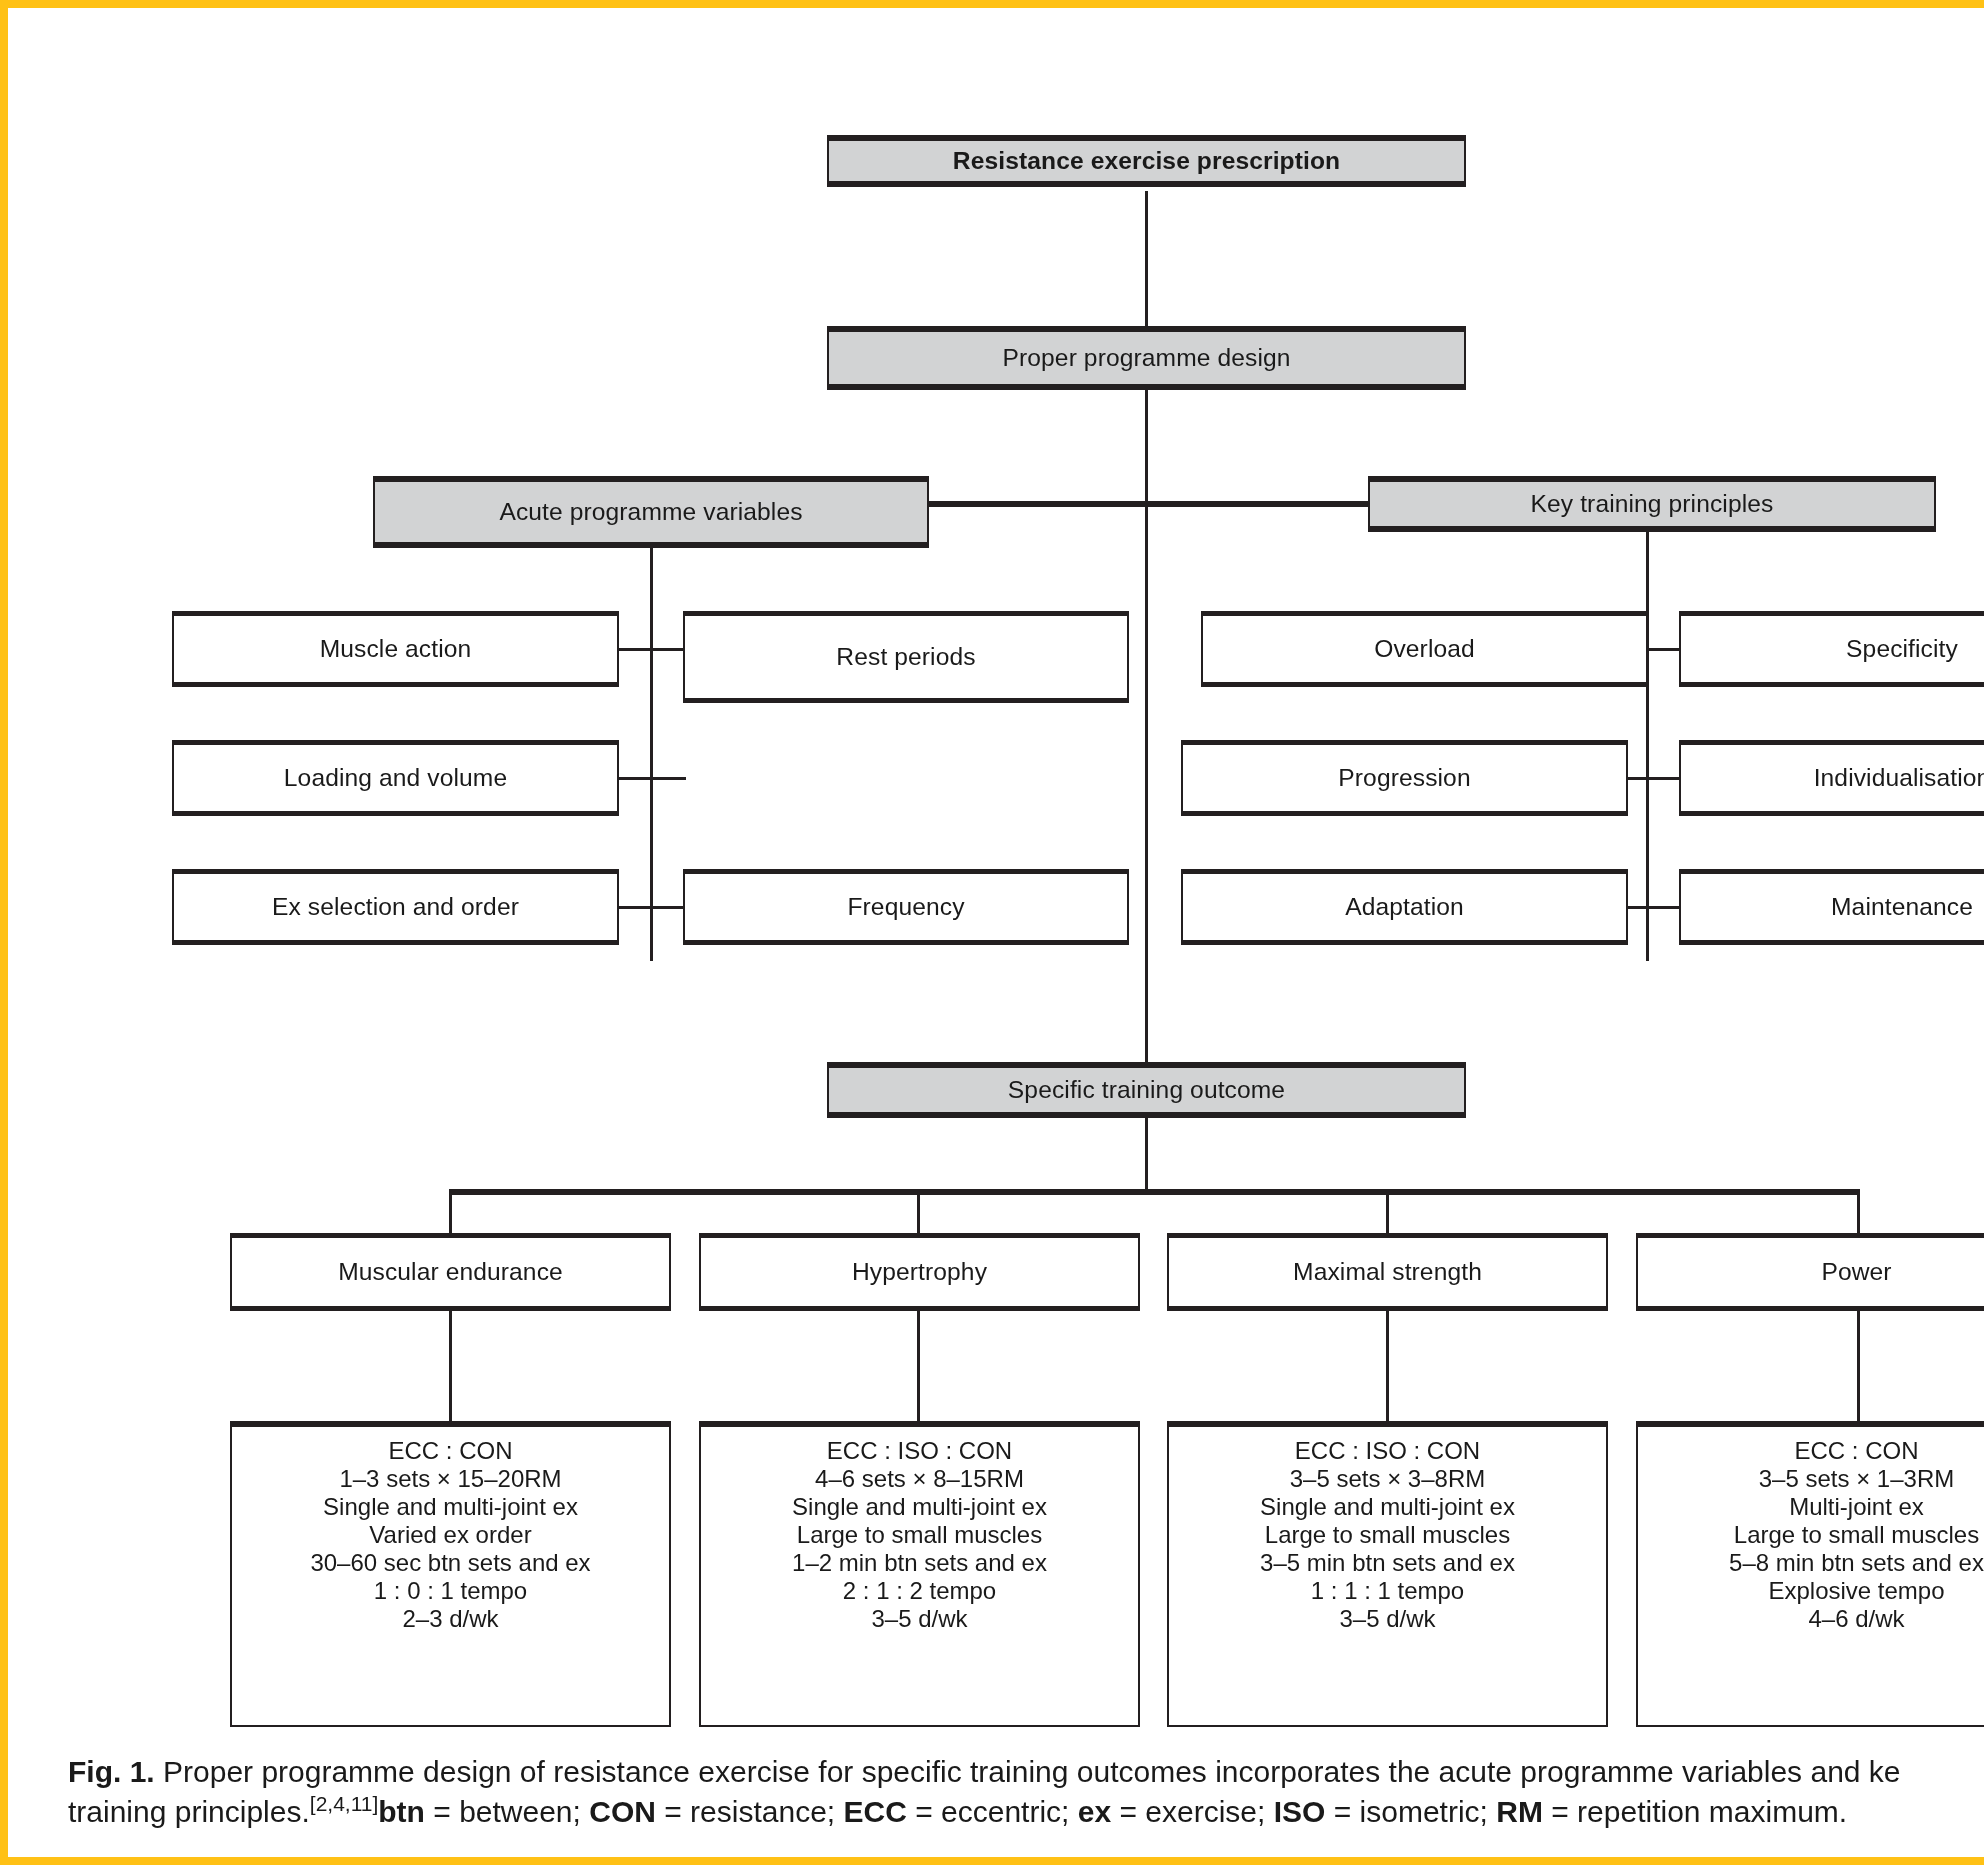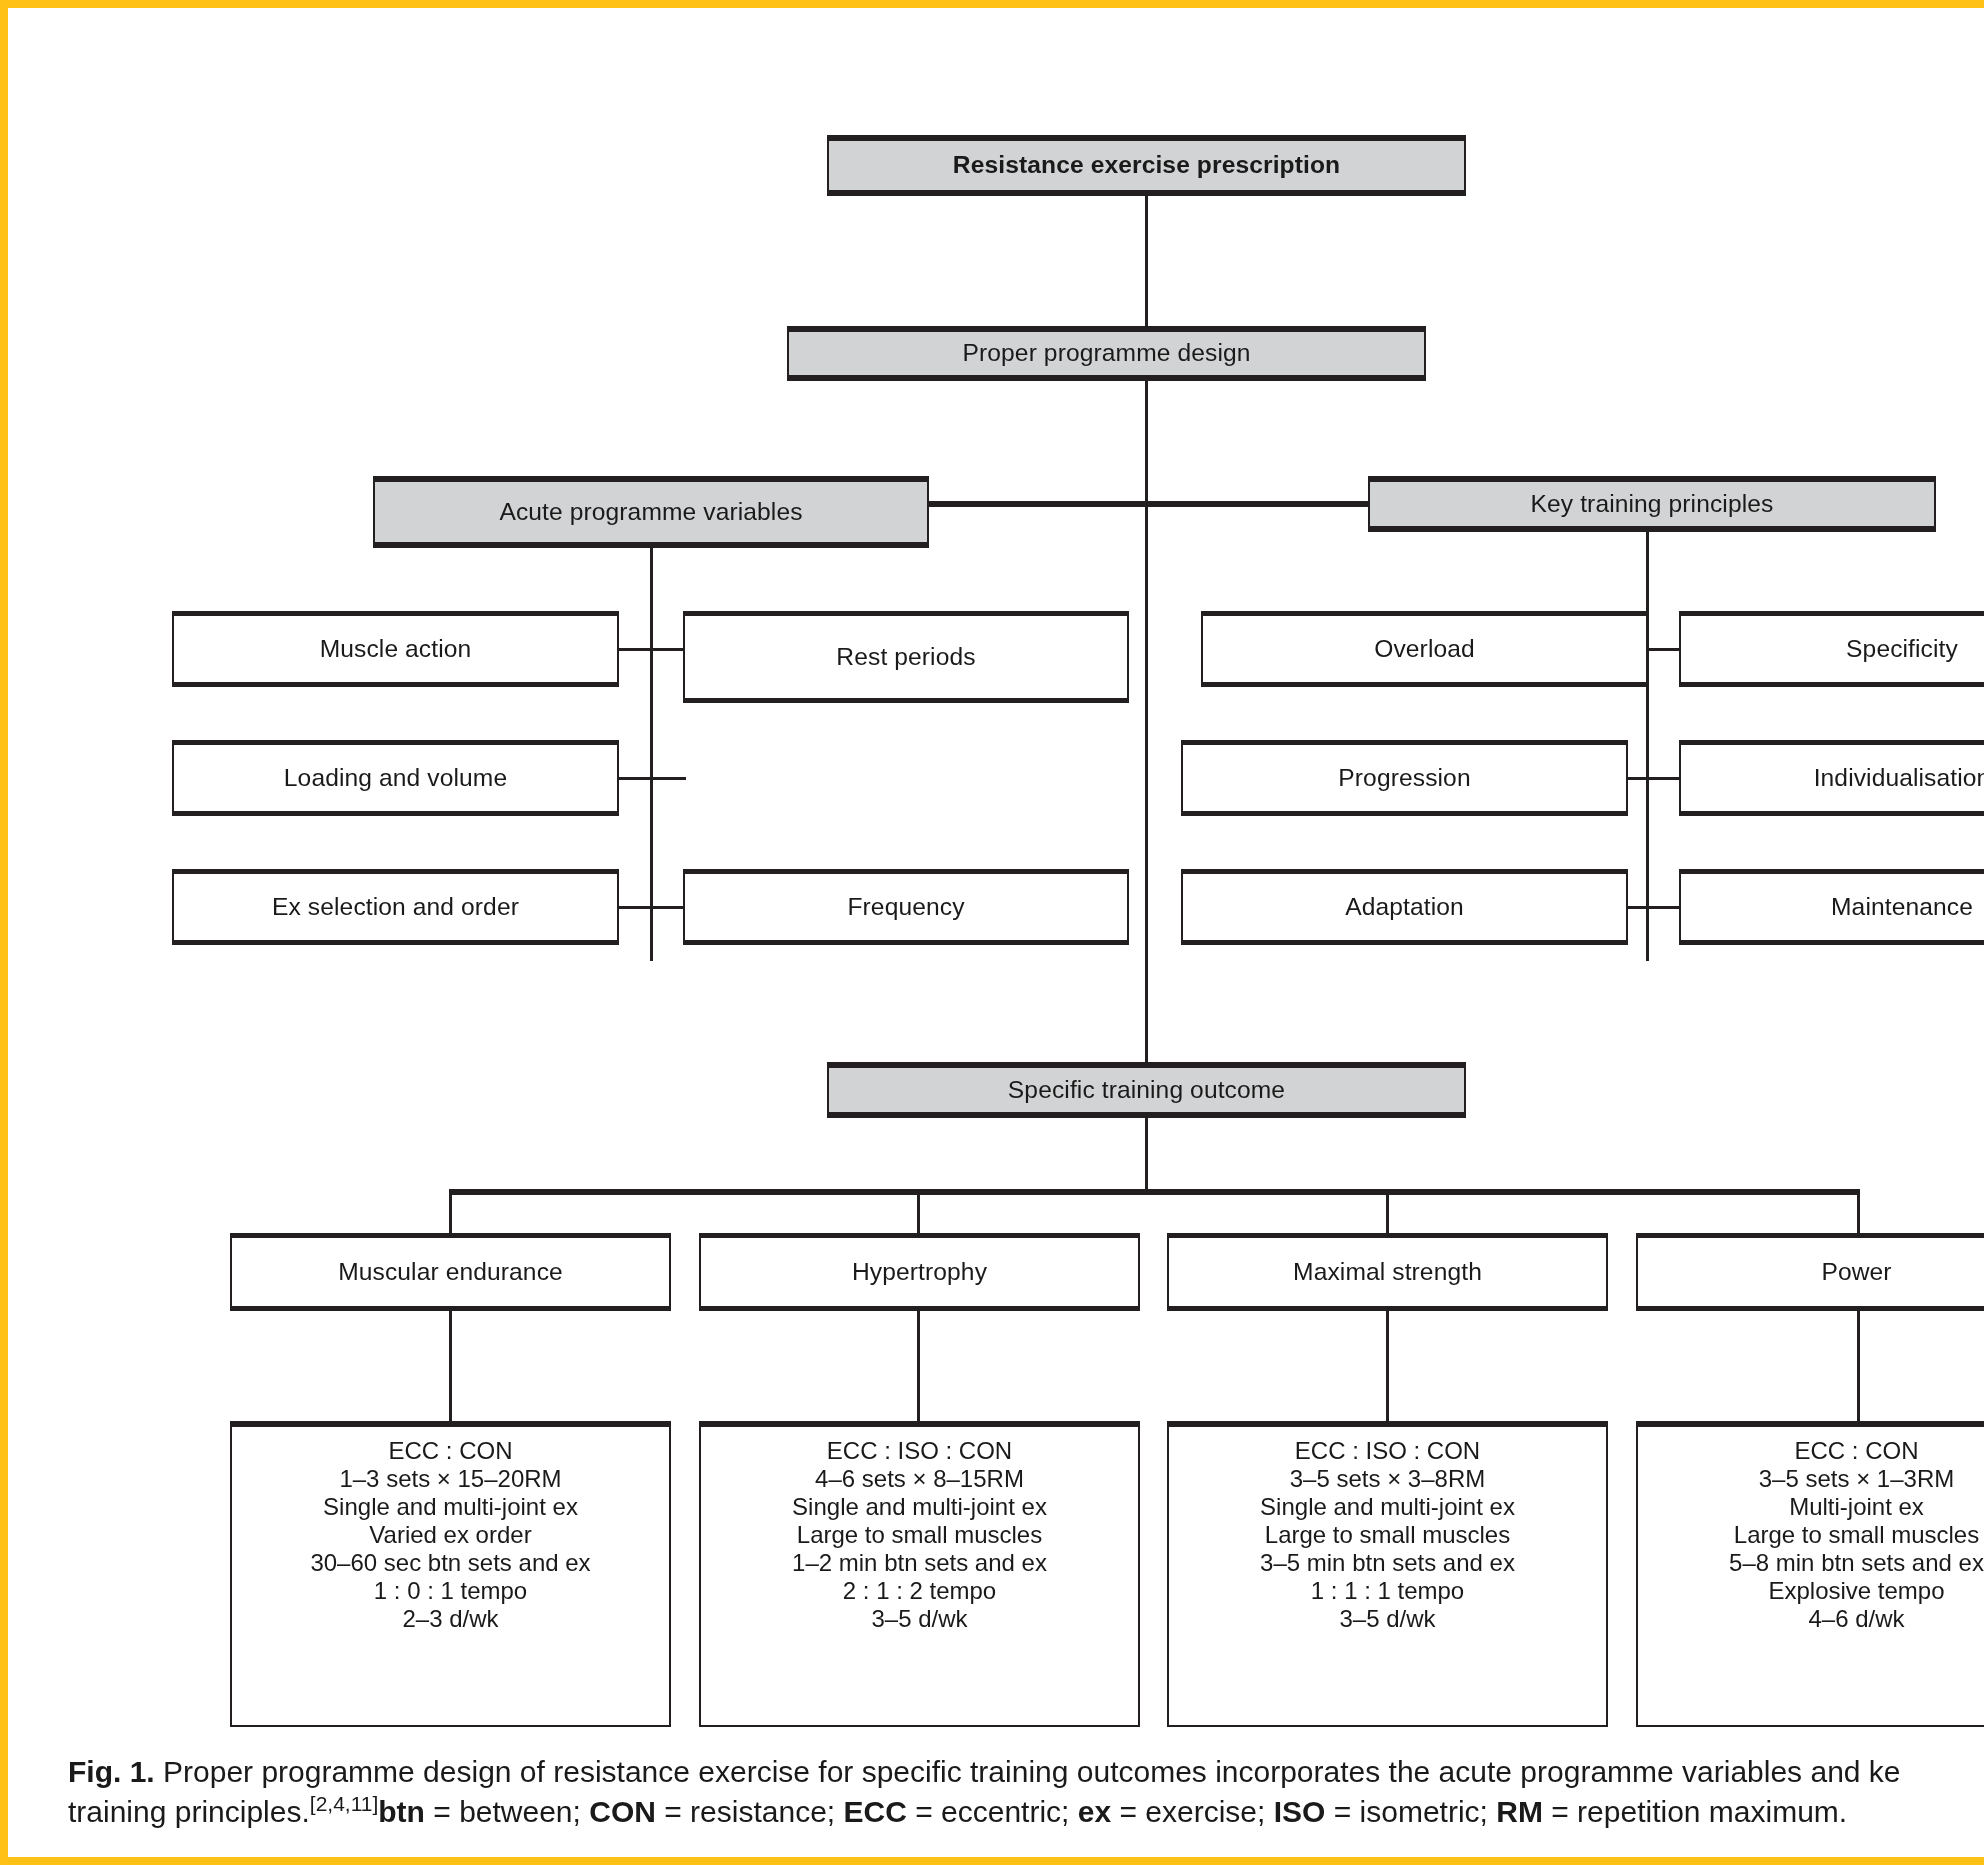--- a/index.html
+++ b/index.html
@@ -76,27 +76,27 @@
   }
   #caption .ln{white-space:nowrap;overflow:hidden;}
   #caption b{font-weight:bold;}
   #caption sup{font-size:21px;vertical-align:super;line-height:0;}
 </style>
 </head>
 <body>
 
 <div id="page">
 
-  <div class="node root shaded" style="left:819px;top:127px;width:639px;height:61px;">
+  <div class="node root shaded" style="left:819px;top:127px;width:639px;height:52px;">
     <span class="lbl">Resistance exercise prescription</span>
   </div>
 
   <div class="v" style="left:1137px;top:183px;width:2.8px;height:135px;"></div>
 
-  <div class="node shaded" style="left:779px;top:318px;width:639px;height:55px;">
+  <div class="node shaded" style="left:819px;top:318px;width:639px;height:64px;">
     <span class="lbl">Proper programme design</span>
   </div>
 
   <div class="v" style="left:1137px;top:373px;width:2.8px;height:691px;"></div>
 
   <div class="node shaded" style="left:365px;top:468px;width:556px;height:72px;">
     <span class="lbl">Acute programme variables</span>
   </div>
 
   <div class="node shaded" style="left:1360px;top:468px;width:568px;height:56px;">

